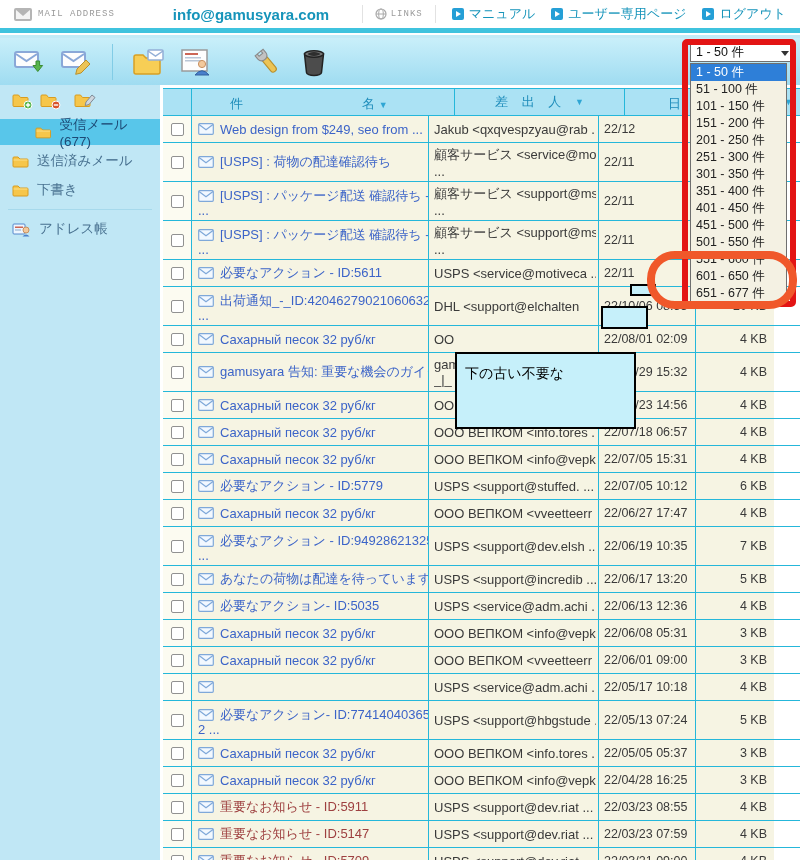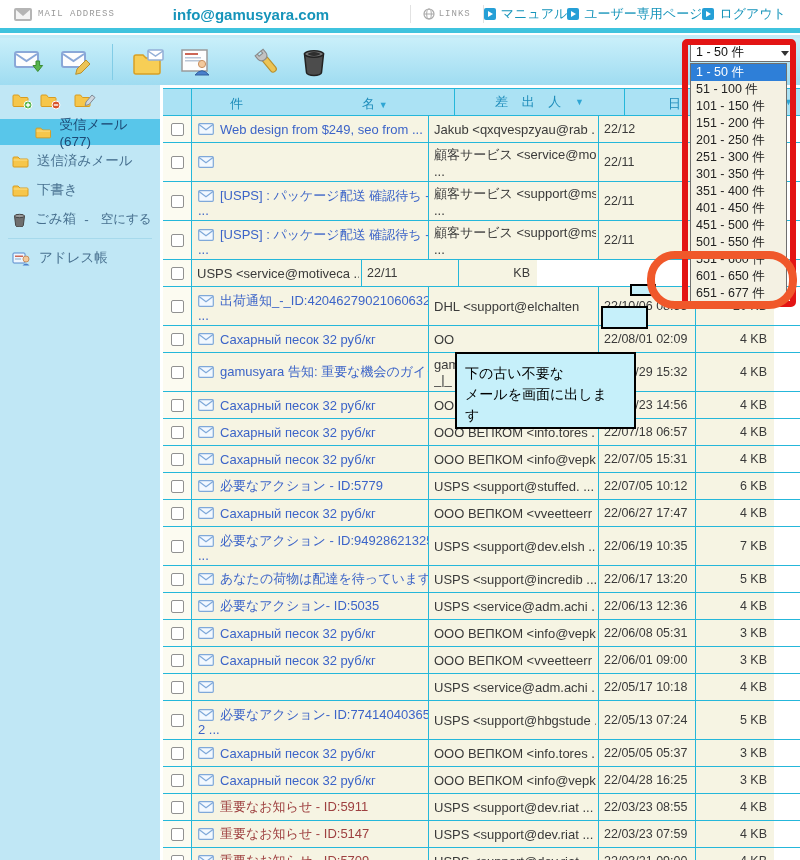--- a/index.html
+++ b/index.html
@@ -7,21 +7,21 @@
   body { font-family:"Liberation Sans","DejaVu Sans",sans-serif; background:#fff; position:relative; }
   .page { width:800px; height:860px; position:relative; overflow:hidden; }
 
   
   .topbar { height:28px; background:#fff; display:flex; align-items:center; padding:0 14px; }
   .logo { display:flex; align-items:center; gap:6px; color:#8f8f8f; }
   .logo .env { width:18px; height:13px; border:2px solid #b5b5b5; border-radius:2px; position:relative; background:#f4f4f4;}
   .logo .env:before { content:""; position:absolute; left:-1px; top:-1px; border-left:8px solid transparent; border-right:8px solid transparent; border-top:7px solid #b5b5b5; }
   .logo-text { font-family:"Liberation Mono","DejaVu Sans Mono",monospace; font-size:9px; letter-spacing:1px; color:#9a9a9a; }
   .email { margin-left:58px; font-size:15px; font-weight:bold; color:#1694ba; }
-  .topnav { margin-left:auto; display:flex; align-items:center; }
+  .topnav { margin-left:auto; display:flex; align-items:center; gap:16px; }
   .links-box { display:flex; align-items:center; gap:4px; padding:3px 12px; border-left:1px solid #e2e2e2; border-right:1px solid #e2e2e2; color:#9c9c9c; font-size:9px; letter-spacing:1px; font-family:"Liberation Mono","DejaVu Sans Mono",monospace;}
   .nav-item { display:flex; align-items:center; gap:5px; font-size:13px; color:#1694ba; cursor:pointer; }
   .navsq { width:12px; height:12px; background:#259fd6; border-radius:2px; position:relative; flex:0 0 auto;}
   .navsq:before { content:""; position:absolute; left:4px; top:3px; border-top:3px solid transparent; border-bottom:3px solid transparent; border-left:5px solid #fff; }
 
   
   .stripe { height:10px; background:linear-gradient(to bottom,#3fc3de 0%,#3fc3de 52%,#ffffff 52%,#ffffff 68%,#c2ebf7 68%,#c2ebf7 100%); }
 
   
   .toolbar { height:47px; background:linear-gradient(to bottom,#c9effa,#9fdcf1); display:flex; align-items:center; padding-left:12px; gap:13px; }
@@ -211,29 +211,20 @@
           </svg>
         <span>送信済みメール</span>
       </div>
       <div class="sb-item">
         <svg width="17" height="13" viewBox="0 0 17 13">
             <path d="M1 3 a1 1 0 0 1 1 -1 h4 l2 2 h7 a1 1 0 0 1 1 1 v6 a1 1 0 0 1 -1 1 H2 a1 1 0 0 1 -1 -1 z" fill="#f6c64a" stroke="#d89c20"></path>
             <path d="M1.5 5 h14" stroke="#fbe08a"></path>
           </svg>
         <span>下書き</span>
       </div>
-      <div class="sb-item">
-        <svg width="15" height="15" viewBox="0 0 15 15">
-            <path d="M2.5 4 h10 l-1.2 9.5 a3.8 1.6 0 0 1 -7.6 0 z" fill="#6e6e6e" stroke="#444"></path>
-            <ellipse cx="7.5" cy="4" rx="5" ry="1.7" fill="#9a9a9a" stroke="#444"></ellipse>
-          </svg>
-        <span>ごみ箱</span>
-        <span>-</span>
-        <span class="sb-action">空にする</span>
-      </div>
       <div class="sb-sep"></div>
       <div class="sb-item">
         <svg width="19" height="15" viewBox="0 0 19 15">
             <rect x="1" y="2" width="12" height="10" rx="1" fill="#eef6ff" stroke="#5588cc"></rect>
             <rect x="3" y="4.5" width="8" height="1.5" fill="#cc6655"></rect>
             <rect x="3" y="7.5" width="6" height="1" fill="#88aacc"></rect>
             <circle cx="14" cy="8" r="3" fill="#f2c99c" stroke="#c89060"></circle>
             <path d="M10.5 14.5 q3.5 -4 7 0 z" fill="#4a80cc"></path>
           </svg>
         <span>アドレス帳</span>
@@ -283,20 +274,21 @@
   <div class="row tall">
     <div class="c-check">
       <input type="checkbox" style="">
     </div>
     <div class="c-subj">
       <div class="line1">
         <svg width="16" height="12" viewBox="0 0 16 12">
                   <rect x="0.7" y="0.7" width="14.6" height="10.6" rx="1" fill="#f2f8ff" stroke="#7fa8d9" stroke-width="1.2"></rect>
                   <path d="M1 1.5 L8 6.7 L15 1.5" fill="none" stroke="#7fa8d9" stroke-width="1.2"></path>
                 </svg>
+        <span class="subj-text">[USPS] : 荷物の配達確認待ち</span>
       </div>
 
     </div>
     <div class="c-send">
       <div class="send-text">顧客サービス &lt;service@motive</div>
       <div class="send-more">...</div>
     </div>
     <div class="c-date">22/11</div>
     <div class="c-size">KB</div>
   </div>
@@ -341,20 +333,30 @@
       <div class="send-text">顧客サービス &lt;support@msts-i</div>
       <div class="send-more">...</div>
     </div>
     <div class="c-date">22/11</div>
     <div class="c-size">KB</div>
   </div>
 
   <div class="row">
     <div class="c-check">
       <input type="checkbox" style="">
+    </div>
+    <div class="c-subj">
+      <div class="line1">
+        <svg width="16" height="12" viewBox="0 0 16 12">
+                  <rect x="0.7" y="0.7" width="14.6" height="10.6" rx="1" fill="#f2f8ff" stroke="#7fa8d9" stroke-width="1.2"></rect>
+                  <path d="M1 1.5 L8 6.7 L15 1.5" fill="none" stroke="#7fa8d9" stroke-width="1.2"></path>
+                </svg>
+        <span class="subj-text">必要なアクション - ID:5611</span>
+      </div>
+
     </div>
     <div class="c-send">
       <div class="send-text">USPS &lt;service@motiveca ...</div>
 
     </div>
     <div class="c-date">22/11</div>
     <div class="c-size">KB</div>
   </div>
 
   <div class="row tall">
@@ -819,16 +821,15 @@
       <div class="opt">601 - 650 件</div>
       <div class="opt">651 - 677 件</div>
     </div>
 
   <div class="red-rect"></div>
   <div class="mini-box1"></div>
   <div class="mini-box2"></div>
   <div class="orange-ring"></div>
   <div class="callout">
     <div>下の古い不要な</div>
-    <div>メールを画面に出します</div>
   </div>
 
 </div>
 
 </body></html>

